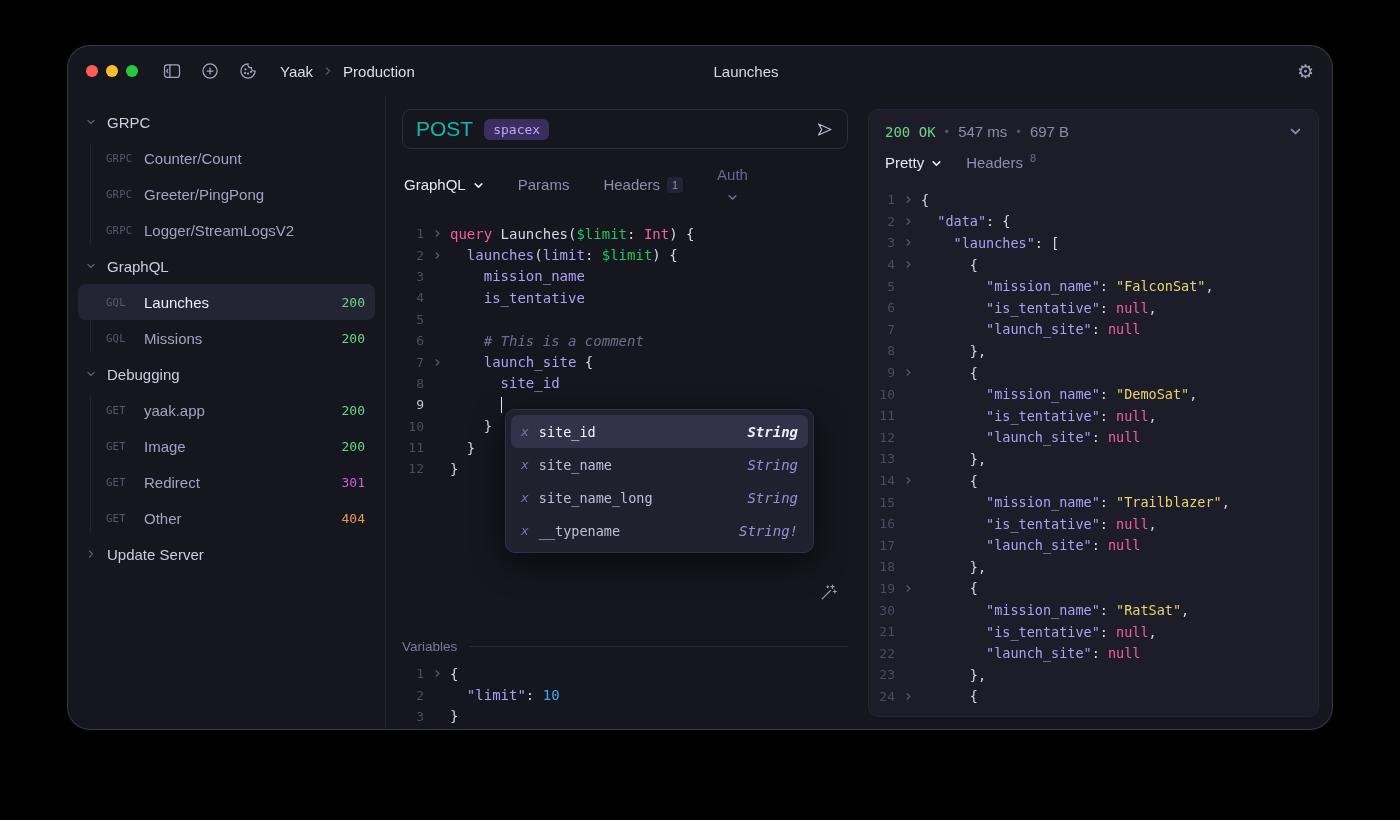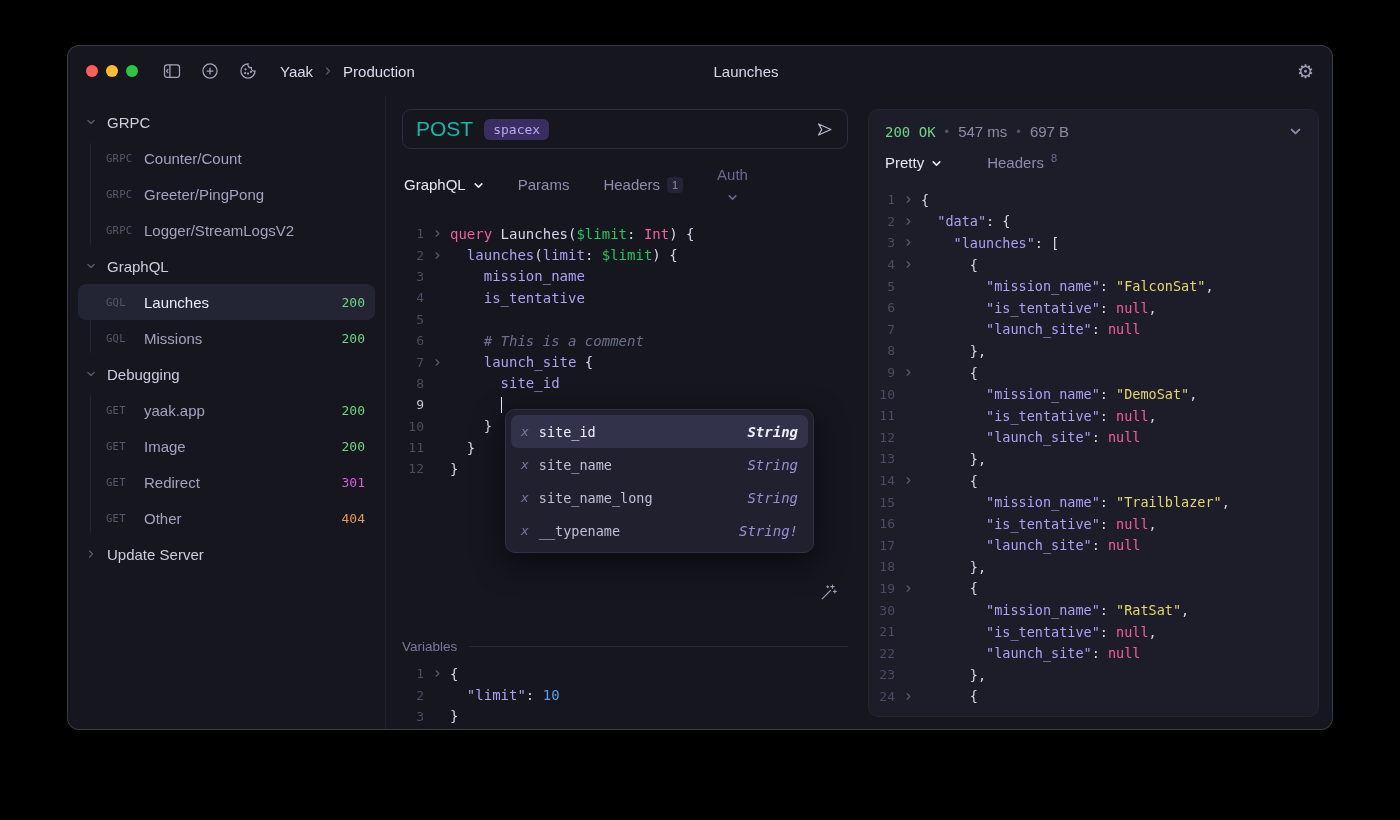--- a/index.html
+++ b/index.html
@@ -1,18 +1,18 @@
 <!DOCTYPE html>
 <html><head>
 <meta charset="utf-8">
 <style>
   html,body{margin:0;padding:0;background:#000;width:1400px;height:820px;overflow:hidden;
     font-family:"Liberation Sans",sans-serif;-webkit-font-smoothing:antialiased;}
   .window{position:absolute;left:67px;top:45px;width:1266px;height:685px;background:#15161e;
-    border-radius:12px;border:1px solid rgba(255,255,255,.16);box-sizing:border-box;
+    border-radius:23px;border:1px solid rgba(255,255,255,.16);box-sizing:border-box;
     box-shadow:0 24px 60px rgba(0,0,0,.65);overflow:hidden;}
   
   .titlebar{height:50px;display:flex;align-items:center;padding:0 18px;position:relative;}
   .traffic{display:flex;gap:8px;margin-right:24px;}
   .dot{width:12px;height:12px;border-radius:50%;}
   .dot.r{background:#ff5f57}.dot.y{background:#febc2e}.dot.g{background:#28c840}
   .tb-icons{display:flex;gap:18px;align-items:center;color:#a6a3be;margin-right:22px;}
   .tb-icons svg{display:block;}
   .crumb{display:flex;align-items:center;gap:10px;font-size:15px;color:#dedcea;}
   .crumb .sep{color:#565870;display:flex;}
@@ -94,21 +94,21 @@
   
   .response-wrap{flex:1;box-sizing:border-box;padding:13px 13px 0 8px;}
   .response-card{height:608px;background:#1c1d28;border:1px solid #252634;border-radius:10px;
     box-sizing:border-box;overflow:hidden;}
   .resp-header{display:flex;align-items:center;padding:13px 16px 4px 16px;font-size:15px;}
   .resp-status{font-family:"DejaVu Sans Mono",monospace;font-size:14px;color:#6ed584;}
   .resp-dot{color:#52546a;margin:0 9px;font-size:13px;}
   .resp-meta{color:#8e8ba9;}
   .resp-chev{margin-left:auto;color:#8f8cb0;display:flex;}
   .resp-chev .chev{width:13px;height:13px;}
-  .resp-tabs{display:flex;align-items:flex-end;gap:45px;padding:10px 16px 6px 16px;font-size:15px;}
+  .resp-tabs{display:flex;align-items:flex-end;gap:24px;padding:10px 16px 6px 16px;font-size:15px;}
   .json{margin-top:12px;}
 </style>
 </head>
 <body>
 
 <div class="window">
 
   <div class="titlebar">
     <div class="traffic">
       <span class="dot r"></span>

